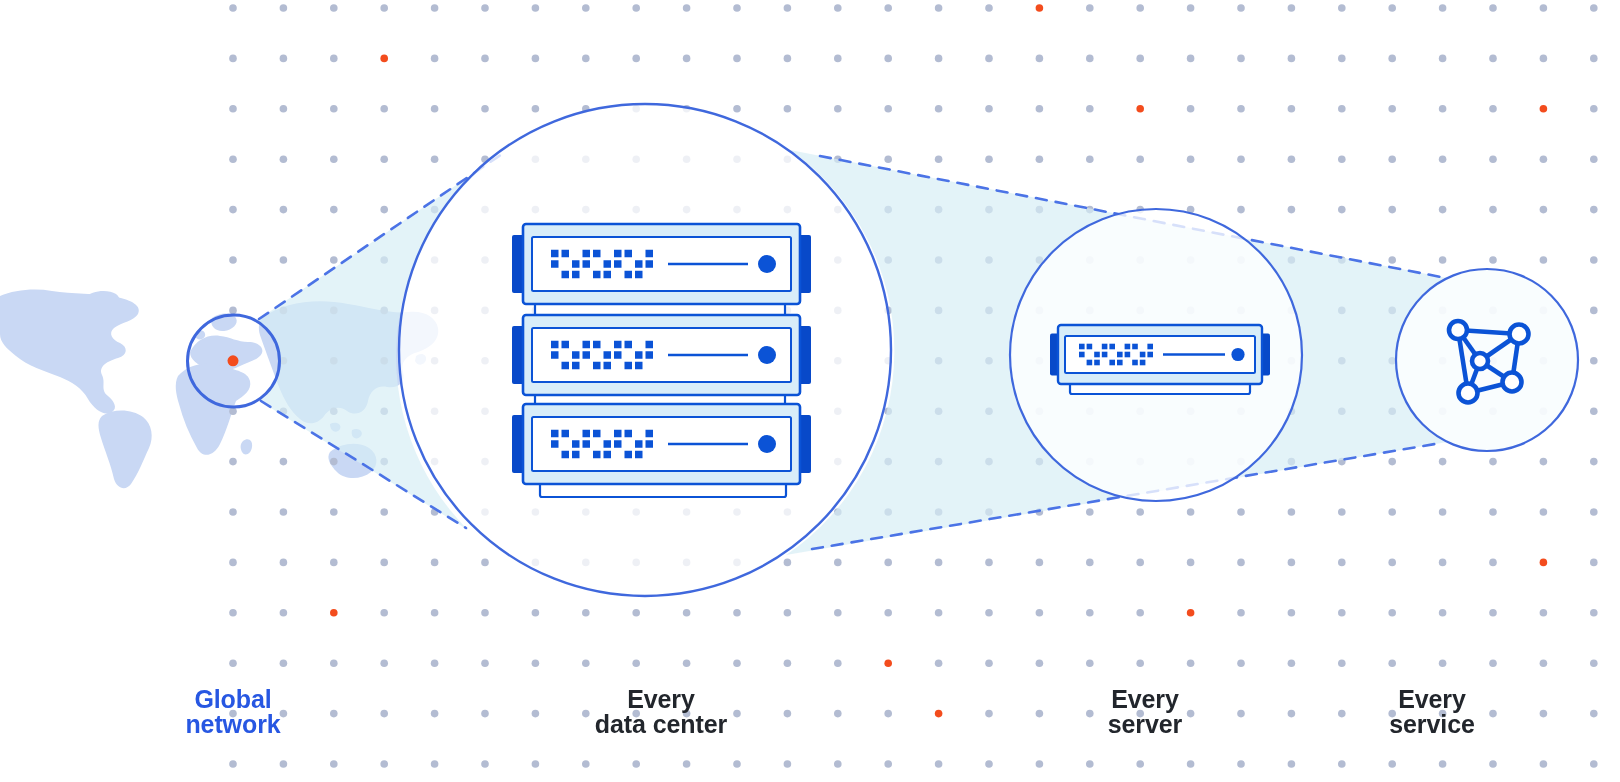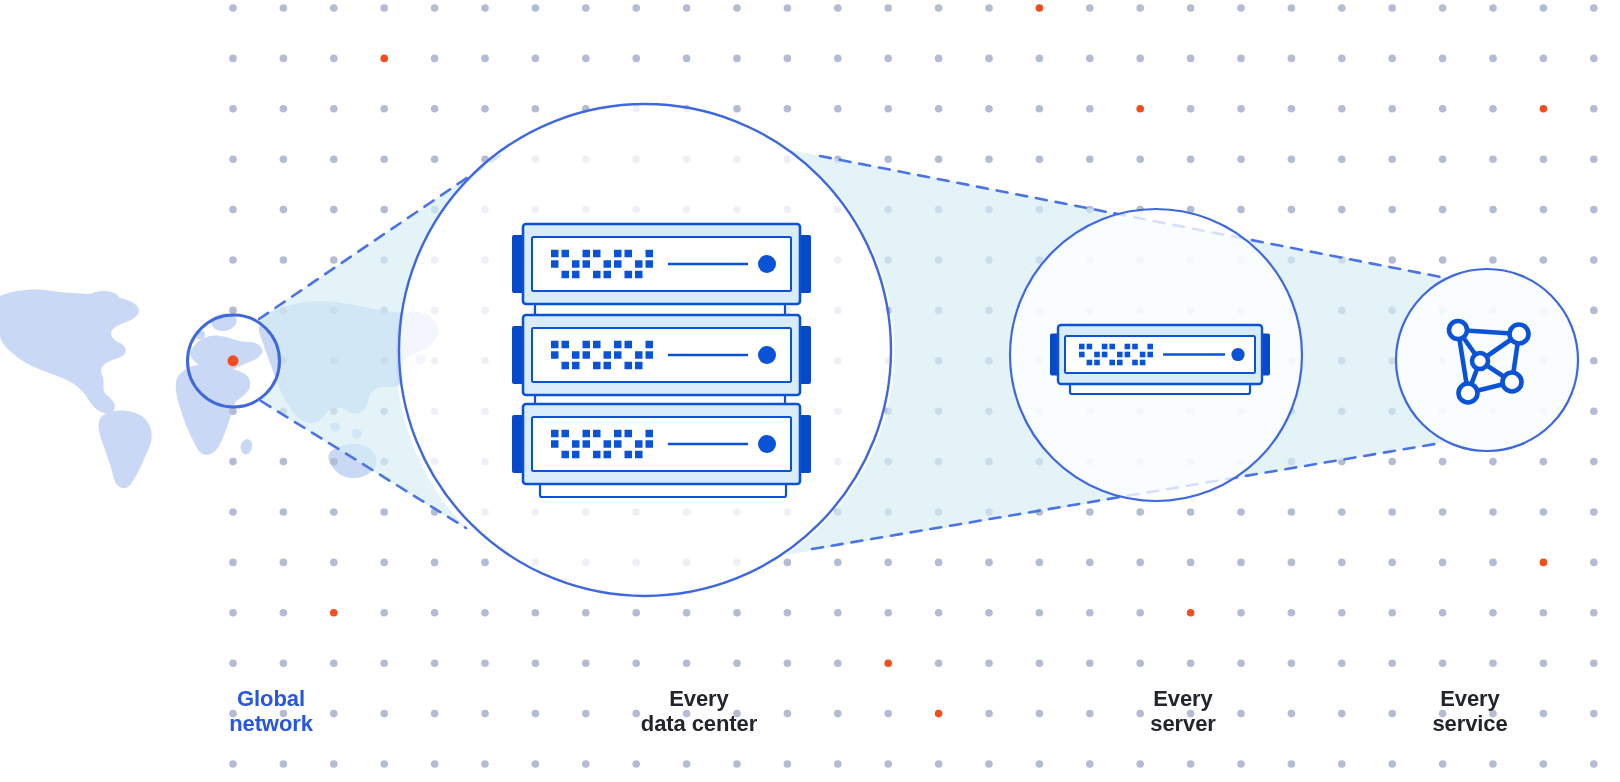--- a/index.html
+++ b/index.html
@@ -3,22 +3,22 @@
 <meta charset="utf-8">
 <style>
   html,body{margin:0;padding:0;background:#ffffff;}
   .canvas{
     position:relative;width:1620px;height:782px;background:#ffffff;overflow:hidden;
     font-family:"Liberation Sans", sans-serif;
   }
   .scene{position:absolute;left:0;top:0;}
   .caption{
     position:absolute;transform:translateX(-50%);text-align:center;
-    font-weight:700;font-size:22px;line-height:24.5px;letter-spacing:-0.1px;
-    white-space:pre-line;color:var(--label-dark,#22262c);margin-left:38px;
+    font-weight:700;font-size:25px;line-height:24.5px;letter-spacing:-0.1px;
+    white-space:pre-line;color:var(--label-dark,#22262c);
   }
   .caption.blue{color:var(--label-blue,#2757e2);}
 </style>
 </head>
 <body>
 
 <div class="canvas">
 
   <svg class="scene" width="1620" height="782" viewBox="0 0 1620 782">
 

